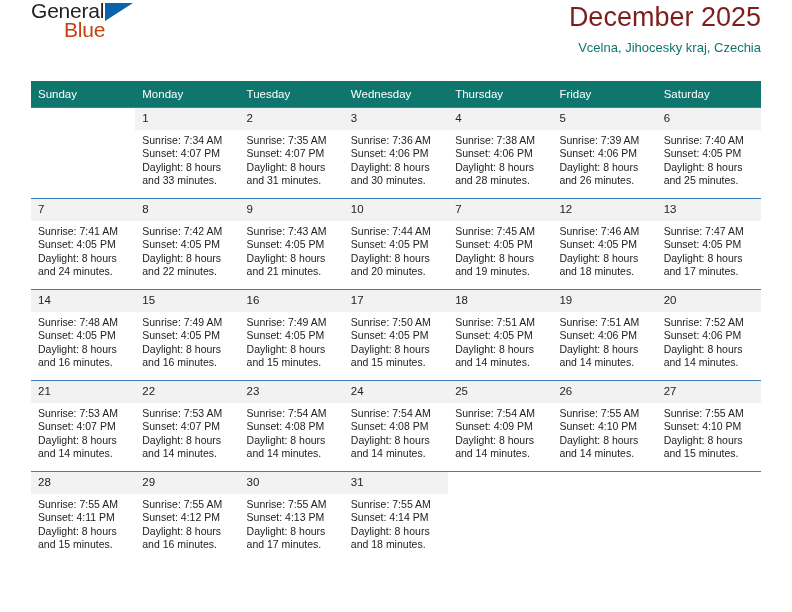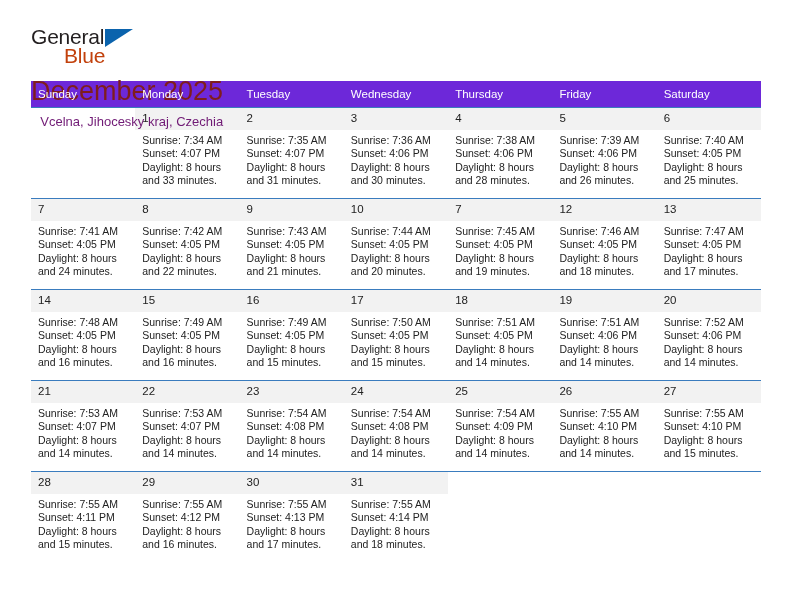--- a/index.html
+++ b/index.html
@@ -21,23 +21,21 @@
     box-sizing: border-box;
     padding: 0 31px;
   }
 
   
   .header {
     display: flex;
     align-items: flex-start;
     justify-content: space-between;
     height: 74px;
-    padding-top: 26px;
     box-sizing: border-box;
-    flex-direction: column;
   }
   .brand {
     position: relative;
     width: 130px;
     height: 48px;
     flex: 0 0 auto;
   }
   .brand-general {
     position: absolute;
     left: 0;
@@ -72,37 +70,37 @@
   }
   .cal-title {
     font-size: 27px;
     color: #7f1d1d;
     line-height: 32px;
     font-weight: normal;
     white-space: nowrap;
   }
   .cal-subtitle {
     font-size: 13px;
-    color: #701a75;
+    color: #0f766e;
     line-height: 17px;
     margin-top: 6px;
     white-space: nowrap;
   }
 
   
   .calendar {
     width: 730px;
     border-collapse: collapse;
     table-layout: fixed;
     margin-top: 7px;
   }
   .calendar col { width: 14.2857%; }
 
   thead th {
-    background: #6d28d9;
+    background: #0f766e;
     color: #ffffff;
     font-size: 11.5px;
     font-weight: normal;
     text-align: left;
     padding: 6px 0 6px 7px;
     height: 20px;
     box-sizing: border-box;
     line-height: 14px;
   }
 

